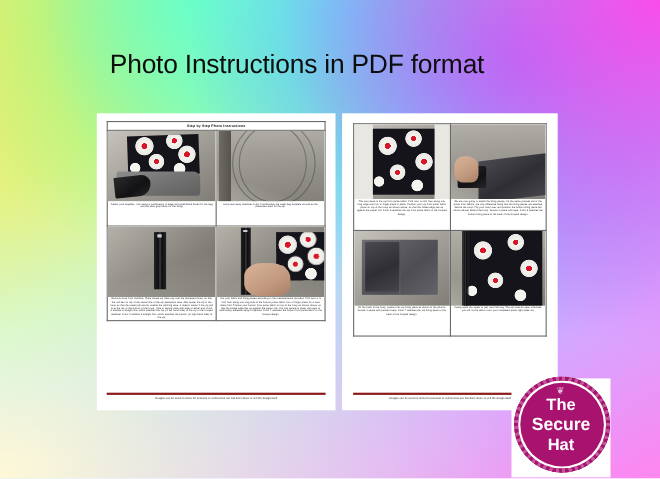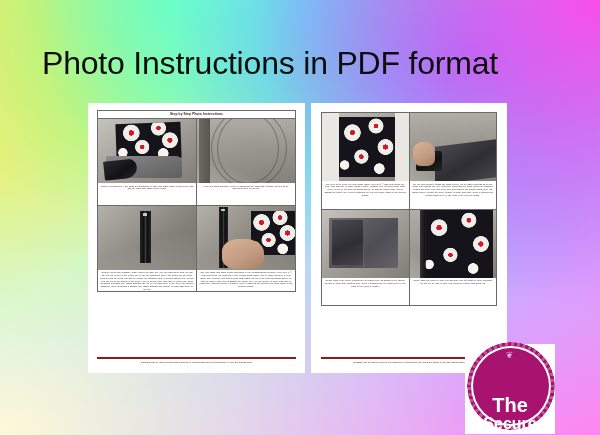--- a/index.html
+++ b/index.html
@@ -29,21 +29,21 @@
       linear-gradient(150deg, #ffe98a 0%, #b7f98f 22%, #8ffdee 40%, #a9c6ff 60%, #d4a6ff 78%, #ff86f0 100%);
   }
 
   
   #heading {
     position: absolute;
     top: 45px;
     left: 0;
     width: 540px;
     text-align: center;
-    font-size: 32px;
+    font-size: 24px;
     font-weight: 400;
     color: #0d0d0d;
     letter-spacing: -0.2px;
     white-space: nowrap;
   }
 
   
   .sheet {
     position: absolute;
     background: #fff;
@@ -260,21 +260,21 @@
   }
   #logo .words {
     position: absolute;
     left: 0; right: 0;
     top: 16px;
     text-align: center;
     color: #ffffff;
     font-weight: bold;
     font-family: "Liberation Sans", sans-serif;
   }
-  #logo .w1 { font-size: 20px; line-height: 17px; margin-top: 37px; }
+  #logo .w1 { font-size: 15px; line-height: 17px; }
   #logo .w2 { font-size: 16px; line-height: 19px; }
   #logo .w3 { font-size: 15px; line-height: 18px; }
 </style>
 </head>
 <body>
 
 <div id="canvas">
 
   <div id="heading">Photo Instructions in PDF format</div>
 
@@ -390,16 +390,17 @@
   </div>
 
   <div id="logo">
     <div class="plate"></div>
     <div class="scallop"></div>
     <div class="disc"></div>
     <div class="flourish">❦</div>
     <div class="words">
       <div class="w1">The</div>
       <div class="w2">Secure</div>
+      <div class="w3">Hat</div>
     </div>
   </div>
 
 </div>
 
 </body></html>

